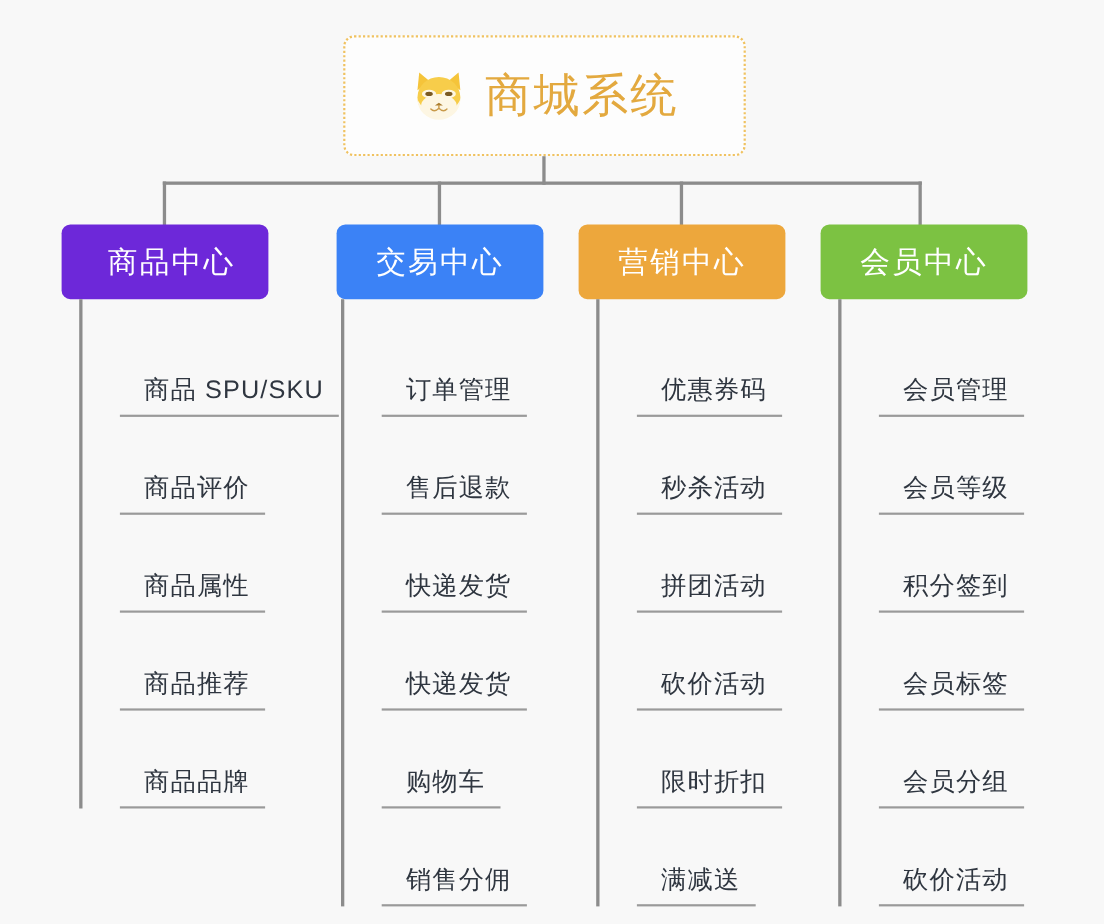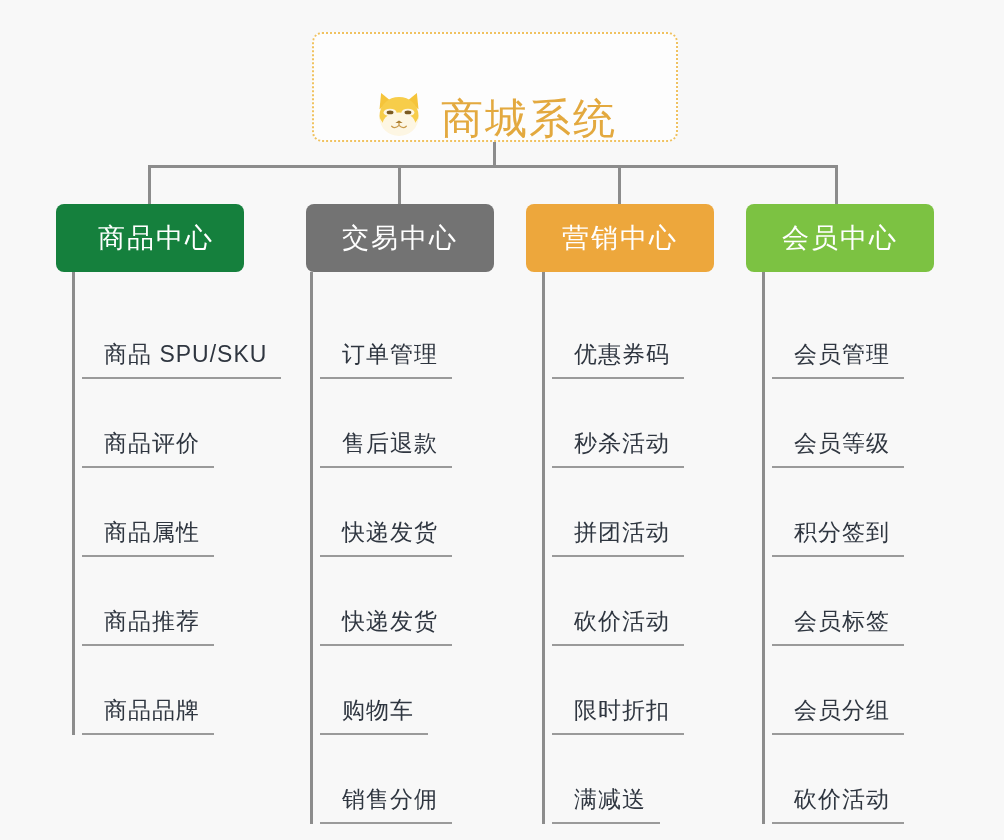--- a/index.html
+++ b/index.html
@@ -27,21 +27,21 @@
     position: absolute;
     left: 312px;
     top: 32px;
     width: 366px;
     height: 110px;
     box-sizing: border-box;
     background: #fdfdfd;
     border: 2px dotted #f0c260;
     border-radius: 10px;
     display: flex;
-    align-items: flex-end;
+    align-items: center;
     justify-content: center;
     gap: 16px;
   }
   .root-logo {
     width: 52px;
     height: 52px;
     flex: 0 0 auto;
     display: block;
   }
   .root-title {
@@ -75,21 +75,21 @@
     font-size: 27px;
     letter-spacing: 2px;
     box-sizing: border-box;
   }
 
   
   .leaf-list {
     position: relative;
     margin-top: 0;
     padding-top: 18px;
-    padding-left: 7px;
+    padding-left: 34px;
     border-left: 3px solid #8c8c8c;
     box-sizing: border-box;
   }
   .leaf-item {
     position: relative;
     height: 89px;
     display: flex;
     align-items: flex-end;
     box-sizing: border-box;
   }
@@ -151,21 +151,21 @@
   <div class="conn conn-v" style="left: 493px; top: 142px; height: 26px; background: rgb(140, 140, 140);"></div>
 
   <div class="conn conn-h" style="left: 148px; top: 165px; width: 690px; background: rgb(140, 140, 140);"></div>
 
   <div class="conn conn-v" style="left: 148px; top: 165px; height: 41px; background: rgb(140, 140, 140);"></div>
   <div class="conn conn-v" style="left: 398px; top: 165px; height: 41px; background: rgb(140, 140, 140);"></div>
   <div class="conn conn-v" style="left: 618px; top: 165px; height: 41px; background: rgb(140, 140, 140);"></div>
   <div class="conn conn-v" style="left: 835px; top: 165px; height: 41px; background: rgb(140, 140, 140);"></div>
 
   <div class="column" id="col-0">
-    <div class="cat-box" style="background: #15803d; padding-left: 12px;">
+    <div class="cat-box" style="background: #6d28d9; padding-left: 12px;">
       <span>商品中心</span>
     </div>
     <div class="leaf-list">
       <div class="leaf-item">
         <span class="leaf-label">商品 SPU/SKU</span>
       </div>
       <div class="leaf-item">
         <span class="leaf-label">商品评价</span>
       </div>
       <div class="leaf-item">
@@ -174,21 +174,21 @@
       <div class="leaf-item">
         <span class="leaf-label">商品推荐</span>
       </div>
       <div class="leaf-item">
         <span class="leaf-label">商品品牌</span>
       </div>
     </div>
   </div>
 
   <div class="column" id="col-1">
-    <div class="cat-box" style="background: #737373;">
+    <div class="cat-box" style="background: #3b82f6;">
       <span>交易中心</span>
     </div>
     <div class="leaf-list">
       <div class="leaf-item">
         <span class="leaf-label">订单管理</span>
       </div>
       <div class="leaf-item">
         <span class="leaf-label">售后退款</span>
       </div>
       <div class="leaf-item">

